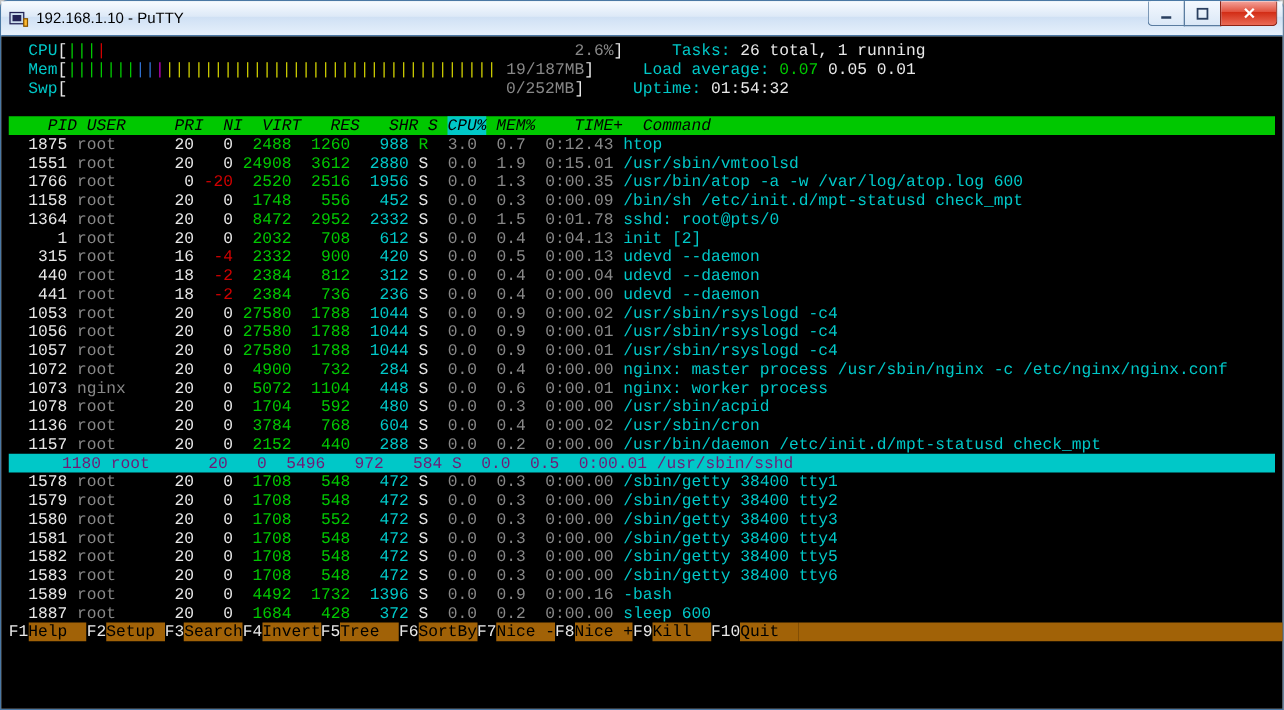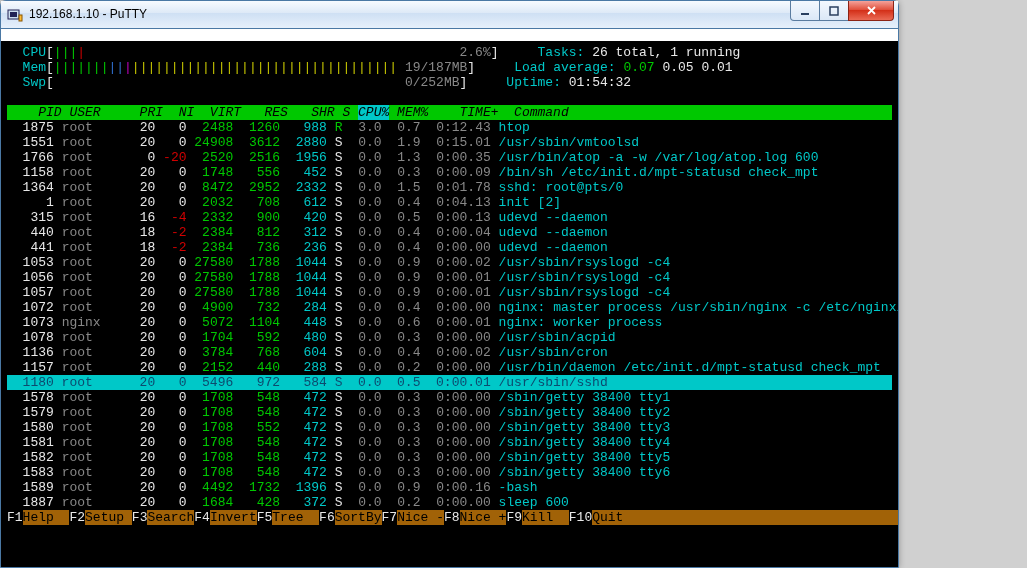--- a/index.html
+++ b/index.html
@@ -7,21 +7,21 @@
     margin: 0;
     background: #d0d0d0;
     font-family: "Consolas", "Courier New", monospace;
     font-size: 13px;
     line-height: 15px;
     overflow: hidden;
     width: 1027px;
     height: 568px;
   }
   .window {
-    width: 899px;
+    width: 1027px;
     height: 568px;
     display: flex;
     flex-direction: column;
     border: 1px solid #4a78a4;
     border-radius: 6px 6px 0 0;
     box-shadow: 0 0 6px rgba(0,0,0,.3);
     background: #fff;
   }
   .titlebar {
     height: 28px;
@@ -45,36 +45,36 @@
     border-top: none;
     display: flex; align-items: center; justify-content: center;
     font-family: Arial, sans-serif; font-size: 11px;
     cursor: pointer;
     margin-left: -1px;
   }
   .win-btn.min, .win-btn.max { background: linear-gradient(#f3f8fe,#dbe8f7); }
   .win-btn.close { width: 46px; background: linear-gradient(#f4a29a,#e1513d 45%,#d22c15 46%,#ea6a55);
                    color: #fff; border-color: #8b2315; border-radius: 0 0 4px 0;}
   .win-btn.min { border-radius: 0 0 0 4px; }
-  .termwrap { flex: 1; background: #000; padding: 4px 6px; overflow: hidden; margin-top: 12px; }
+  .termwrap { flex: 1; background: #000; padding: 4px 6px; overflow: hidden; }
   .term { color: #ccc; white-space: pre; }
 
   
   .cyan   { color: #00c8c8; }
   .green  { color: #00c800; }
   .red    { color: #d00000; }
   .white  { color: #e8e8e8; }
   .grey   { color: #888; }
   .blue   { color: #3070d0; }
   .yellow { color: #c8c800; }
   .magenta{ color: #c000c0; }
 
   .hdr-row { background: #00c800; color: #000; display: block; font-style: italic; }
   .hdr-row .sortcol { background: #00c8c8; }
-  .sel-row { background: #00c8c8; color: #0c4a6e; display: block; }
+  .sel-row { background: #00c8c8; color: #701a75; display: block; padding-left: 27px; }
 
   .fkey-row { display: block; color: #fff; }
   .fkey-lbl { background: #a16207; color: #000; }
 
   .proc-row { display: block; }
   .bars span { letter-spacing: 0; }
 </style>
 </head>
 <body>
 

